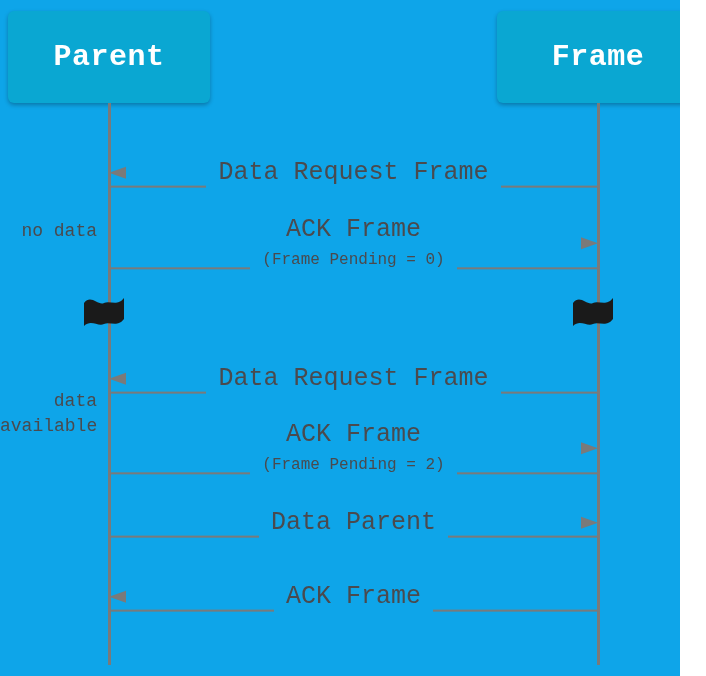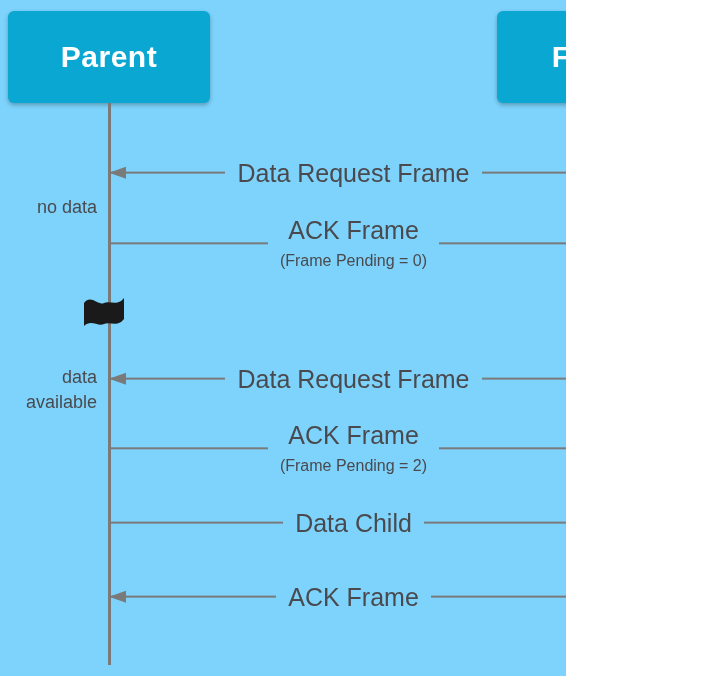--- a/index.html
+++ b/index.html
@@ -1,21 +1,21 @@
 <!DOCTYPE html>
 <html style="--accent: #0aa7d2; --line: #7a7a7a; --text: #4a4a4e; --actor_text: #ffffff; --flag: #1a1a1a;"><head>
 <meta charset="utf-8">
 <style>
   html, body { margin: 0; padding: 0; background: #ffffff; }
   .canvas {
     position: relative;
-    width: 566px;
+    width: 680px;
     height: 676px;
-    background: #7dd3fc;
-    font-family: Liberation Sans, sans-serif;
+    background: #0ea5e9;
+    font-family: Liberation Mono, monospace;
     overflow: hidden;
   }
 
   
   .actor {
     position: absolute;
     top: 11px;
     width: 202px;
     height: 92px;
     background: var(--accent, #0aa7d2);
@@ -42,21 +42,21 @@
     width: 2.5px;
     background: var(--line, #7a7a7a);
   }
 
   
   .msg {
     position: absolute;
     left: 109px;
     width: 489px;
     display: flex;
-    align-items: center;
+    align-items: flex-end;
     transform: translateY(-50%);
   }
   .seg {
     flex: 1;
     height: 2px;
     background: var(--line, #7a7a7a);
   }
   .msg.dir-left  .seg:first-of-type { margin-left: 15px; }
   .msg.dir-right .seg:last-of-type  { margin-right: 15px; }
   .ah {
@@ -93,20 +93,21 @@
   
   .note {
     position: absolute;
     left: 0;
     width: 97px;
     transform: translateY(-50%);
     text-align: right;
     color: var(--text, #4a4a4e);
     font-size: 18px;
     line-height: 1.4;
+    margin-top: 24px;
   }
 
   
   .flag {
     position: absolute;
     width: 40px;
     height: 40px;
   }
   .flag path { fill: var(--flag, #1a1a1a); }
 </style>
@@ -170,21 +171,21 @@
       <span class="mlabel">ACK Frame</span>
       <span class="msub">(Frame Pending = 2)</span>
     </span>
     <span class="seg"></span>
     <span class="ah ah-right"></span>
   </div>
 
   <div class="msg dir-right" style="top:523px">
     <span class="seg"></span>
     <span class="lbl-block">
-      <span class="mlabel">Data Child</span>
+      <span class="mlabel">Data Parent</span>
     </span>
     <span class="seg"></span>
     <span class="ah ah-right"></span>
   </div>
 
   <div class="msg dir-left" style="top:597px">
     <span class="ah ah-left"></span>
     <span class="seg"></span>
     <span class="lbl-block">
       <span class="mlabel">ACK Frame</span>

